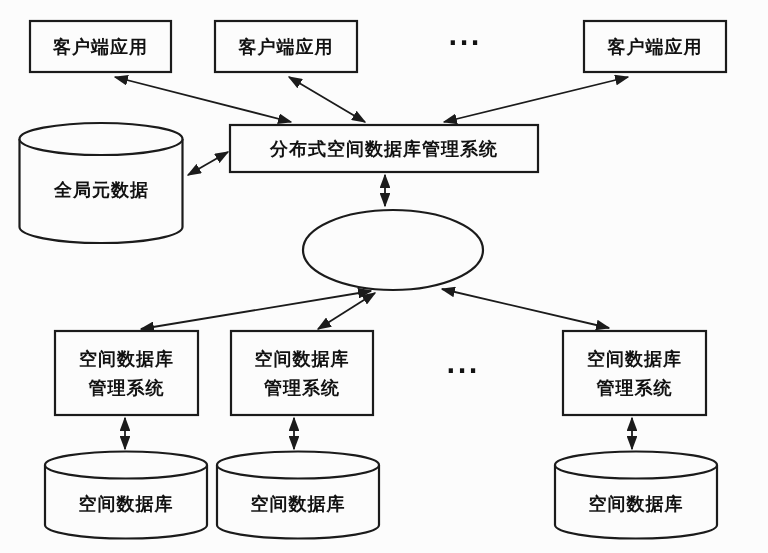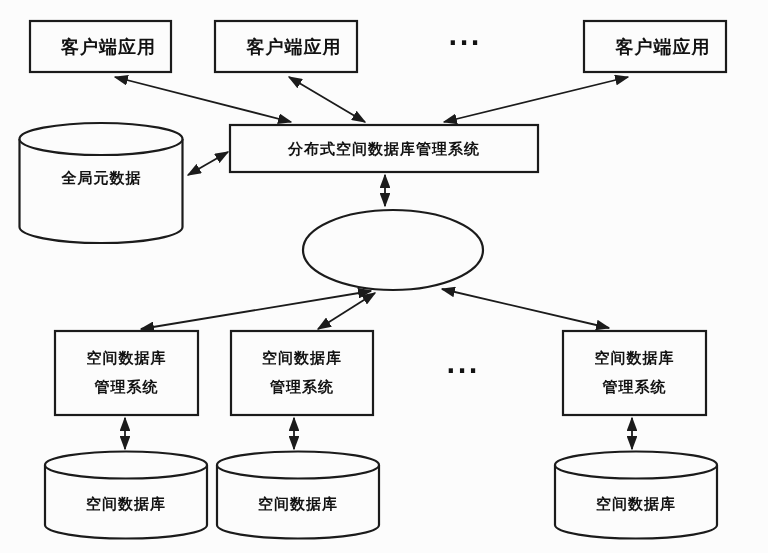--- a/index.html
+++ b/index.html
@@ -11,25 +11,25 @@
     position:relative;
     width:768px; height:553px;
     background:#fcfcfc;
     overflow:hidden;
   }
   .shapes { position:absolute; inset:0; }
   .lbl {
     position:absolute;
     display:flex; align-items:center; justify-content:center;
     font-weight:bold; color:#121212;
-    font-size:15px; letter-spacing:1px;
+    font-size:18px; letter-spacing:1px;
     text-align:center; white-space:nowrap;
     line-height:1.2;
   }
-  .lbl.small { font-size:18px;padding-left:8px; }
+  .lbl.small { font-size:18px; }
   .lbl.twoline { flex-direction:column; line-height:29px; letter-spacing:1px; }
   .lbl.dots { font-size:24px; letter-spacing:2px; font-weight:bold; }
 </style>
 </head>
 <body>
 
 <div class="canvas">
 
   <svg class="shapes" width="768" height="553" viewBox="0 0 768 553">
     <defs>
@@ -75,21 +75,21 @@
     <line x1="632" y1="418" x2="632" y2="449" stroke="#1b1b1b" stroke-width="1.8" marker-start="url(#ah)" marker-end="url(#ah)"></line>
   </svg>
 
   <div class="lbl small" style="left:30px; top:21px; width:141px; height:51px;">客户端应用</div>
   <div class="lbl small" style="left:215px; top:21px; width:142px; height:51px;">客户端应用</div>
   <div class="lbl dots" style="left:435px; top:22px; width:60px; height:30px;">...</div>
   <div class="lbl small" style="left:584px; top:21px; width:142px; height:51px;">客户端应用</div>
 
   <div class="lbl" style="left:230px; top:125px; width:308px; height:47px;">分布式空间数据库管理系统</div>
 
-  <div class="lbl" style="left:20px; top:148px; width:163px; height:60px;text-align:right;">全局元数据</div>
+  <div class="lbl" style="left:20px; top:160px; width:163px; height:60px;text-align:right;">全局元数据</div>
 
 
   <div class="lbl twoline" style="left:55px; top:331px; width:143px; height:84px;">
     <span>空间数据库</span>
     <span>管理系统</span>
   </div>
   <div class="lbl twoline" style="left:231px; top:331px; width:142px; height:84px;">
     <span>空间数据库</span>
     <span>管理系统</span>
   </div>

